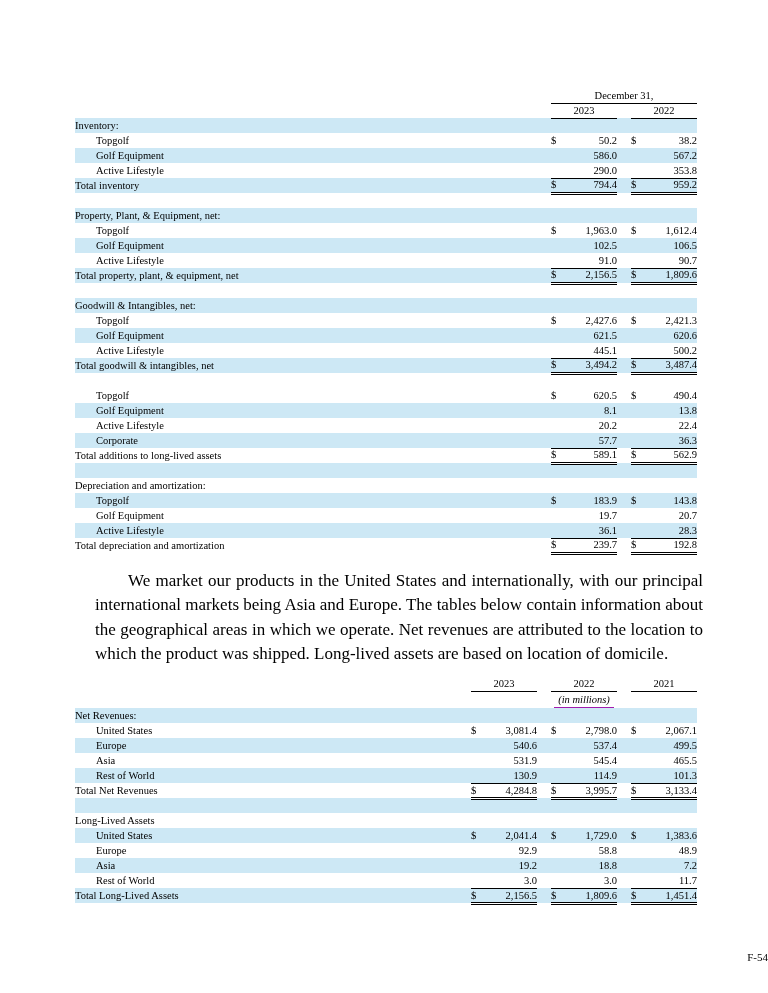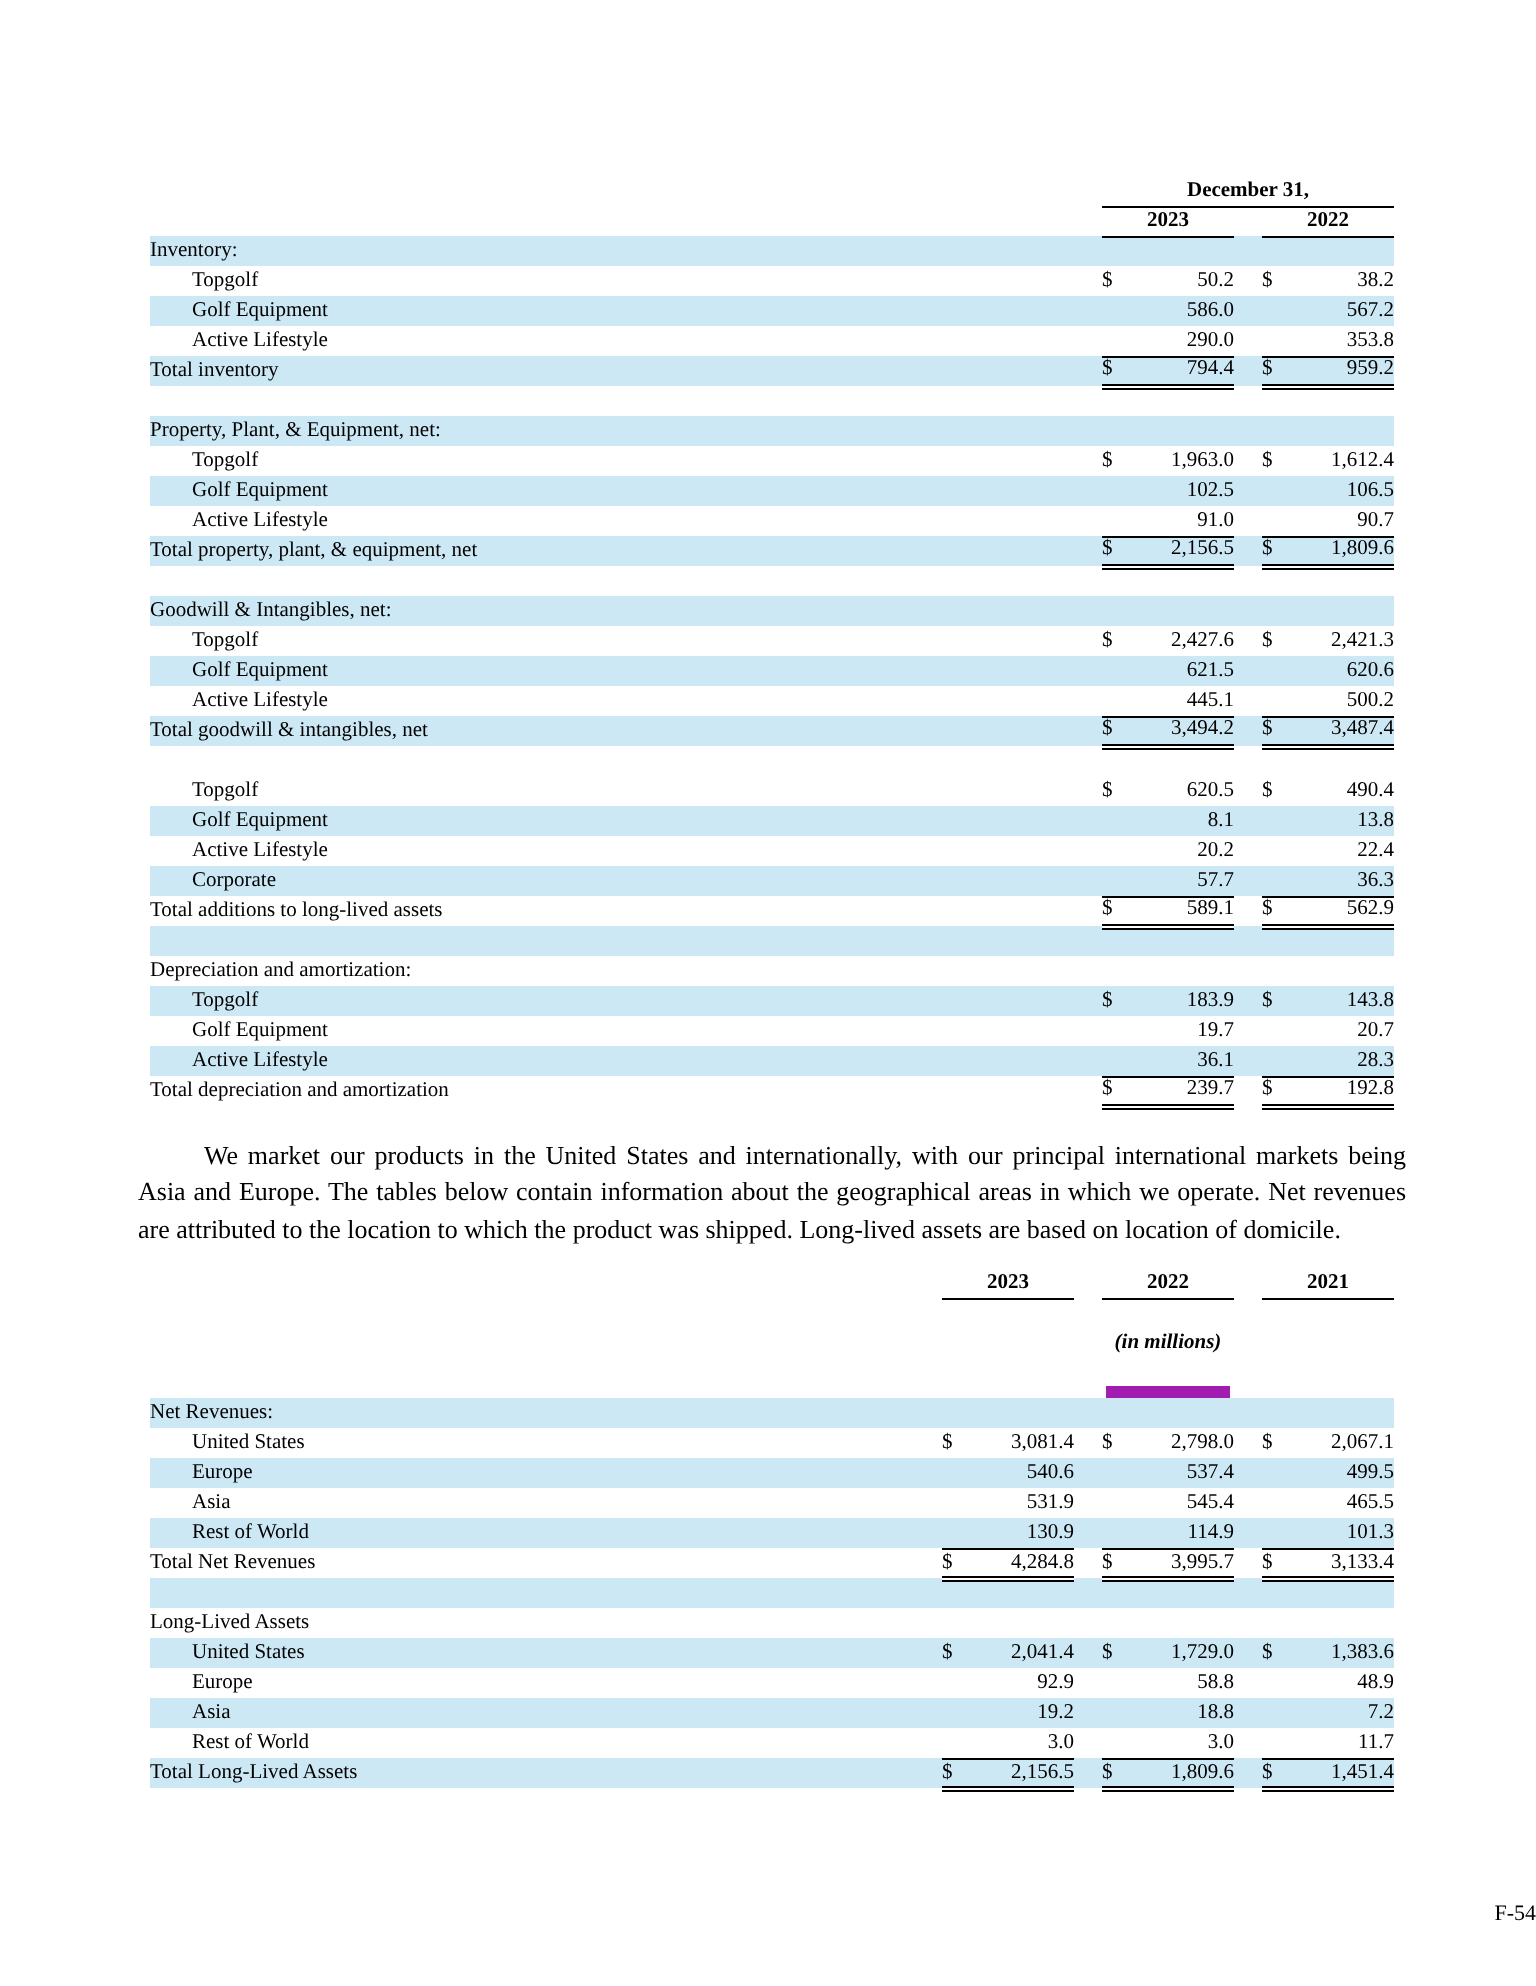--- a/index.html
+++ b/index.html
@@ -24,28 +24,28 @@
   td.lbl { text-align: left; padding-left: 3px; }
   tr.item td.lbl { padding-left: 21px; }
   td.d { text-align: left; padding-left: 3px; }
   td.v { text-align: right; padding-right: 6px; }
   tr.hl { background: var(--hl, #CDE8F5); padding-left: 22px; }
   tr.total td.d, tr.total td.v {
     border-top: 1px solid #000;
     border-bottom: 3px double #000;
   }
   .ph, .yh {
-    font-weight: bold; text-align: center;
+    font-weight: normal; text-align: center;
     border-bottom: 1px solid #000; height: 15px;
   }
   .units-cell { text-align: center; height: 17px; vertical-align: top; padding-top: 1px; }
-  .units { font-style: italic; display: inline-block; border-bottom: 6px solid #a21caf; padding: 16px 4px; line-height: 1.1; font-weight: bold; }
+  .units { font-style: italic; display: inline-block; border-bottom: 1px solid #a21caf; padding: 2px 4px; line-height: 1.1; }
   .para {
-    font-size: 13px; line-height: 1.45; text-align: justify;
-    text-indent: 33px; margin: 14px 65px 9px 69px; color: #000;
+    font-size: 17px; line-height: 1.45; text-align: justify;
+    text-indent: 33px; margin: 14px 65px 9px 95px; color: #000;
   }
   .footer {
     position: absolute; top: 951px; left: 0; width: 100%;
     text-align: right; font-size: 11px; color: #000;
   }
 </style>
 </head>
 <body>
 
 <div class="page" style="--hl: #CDE8F5;">

